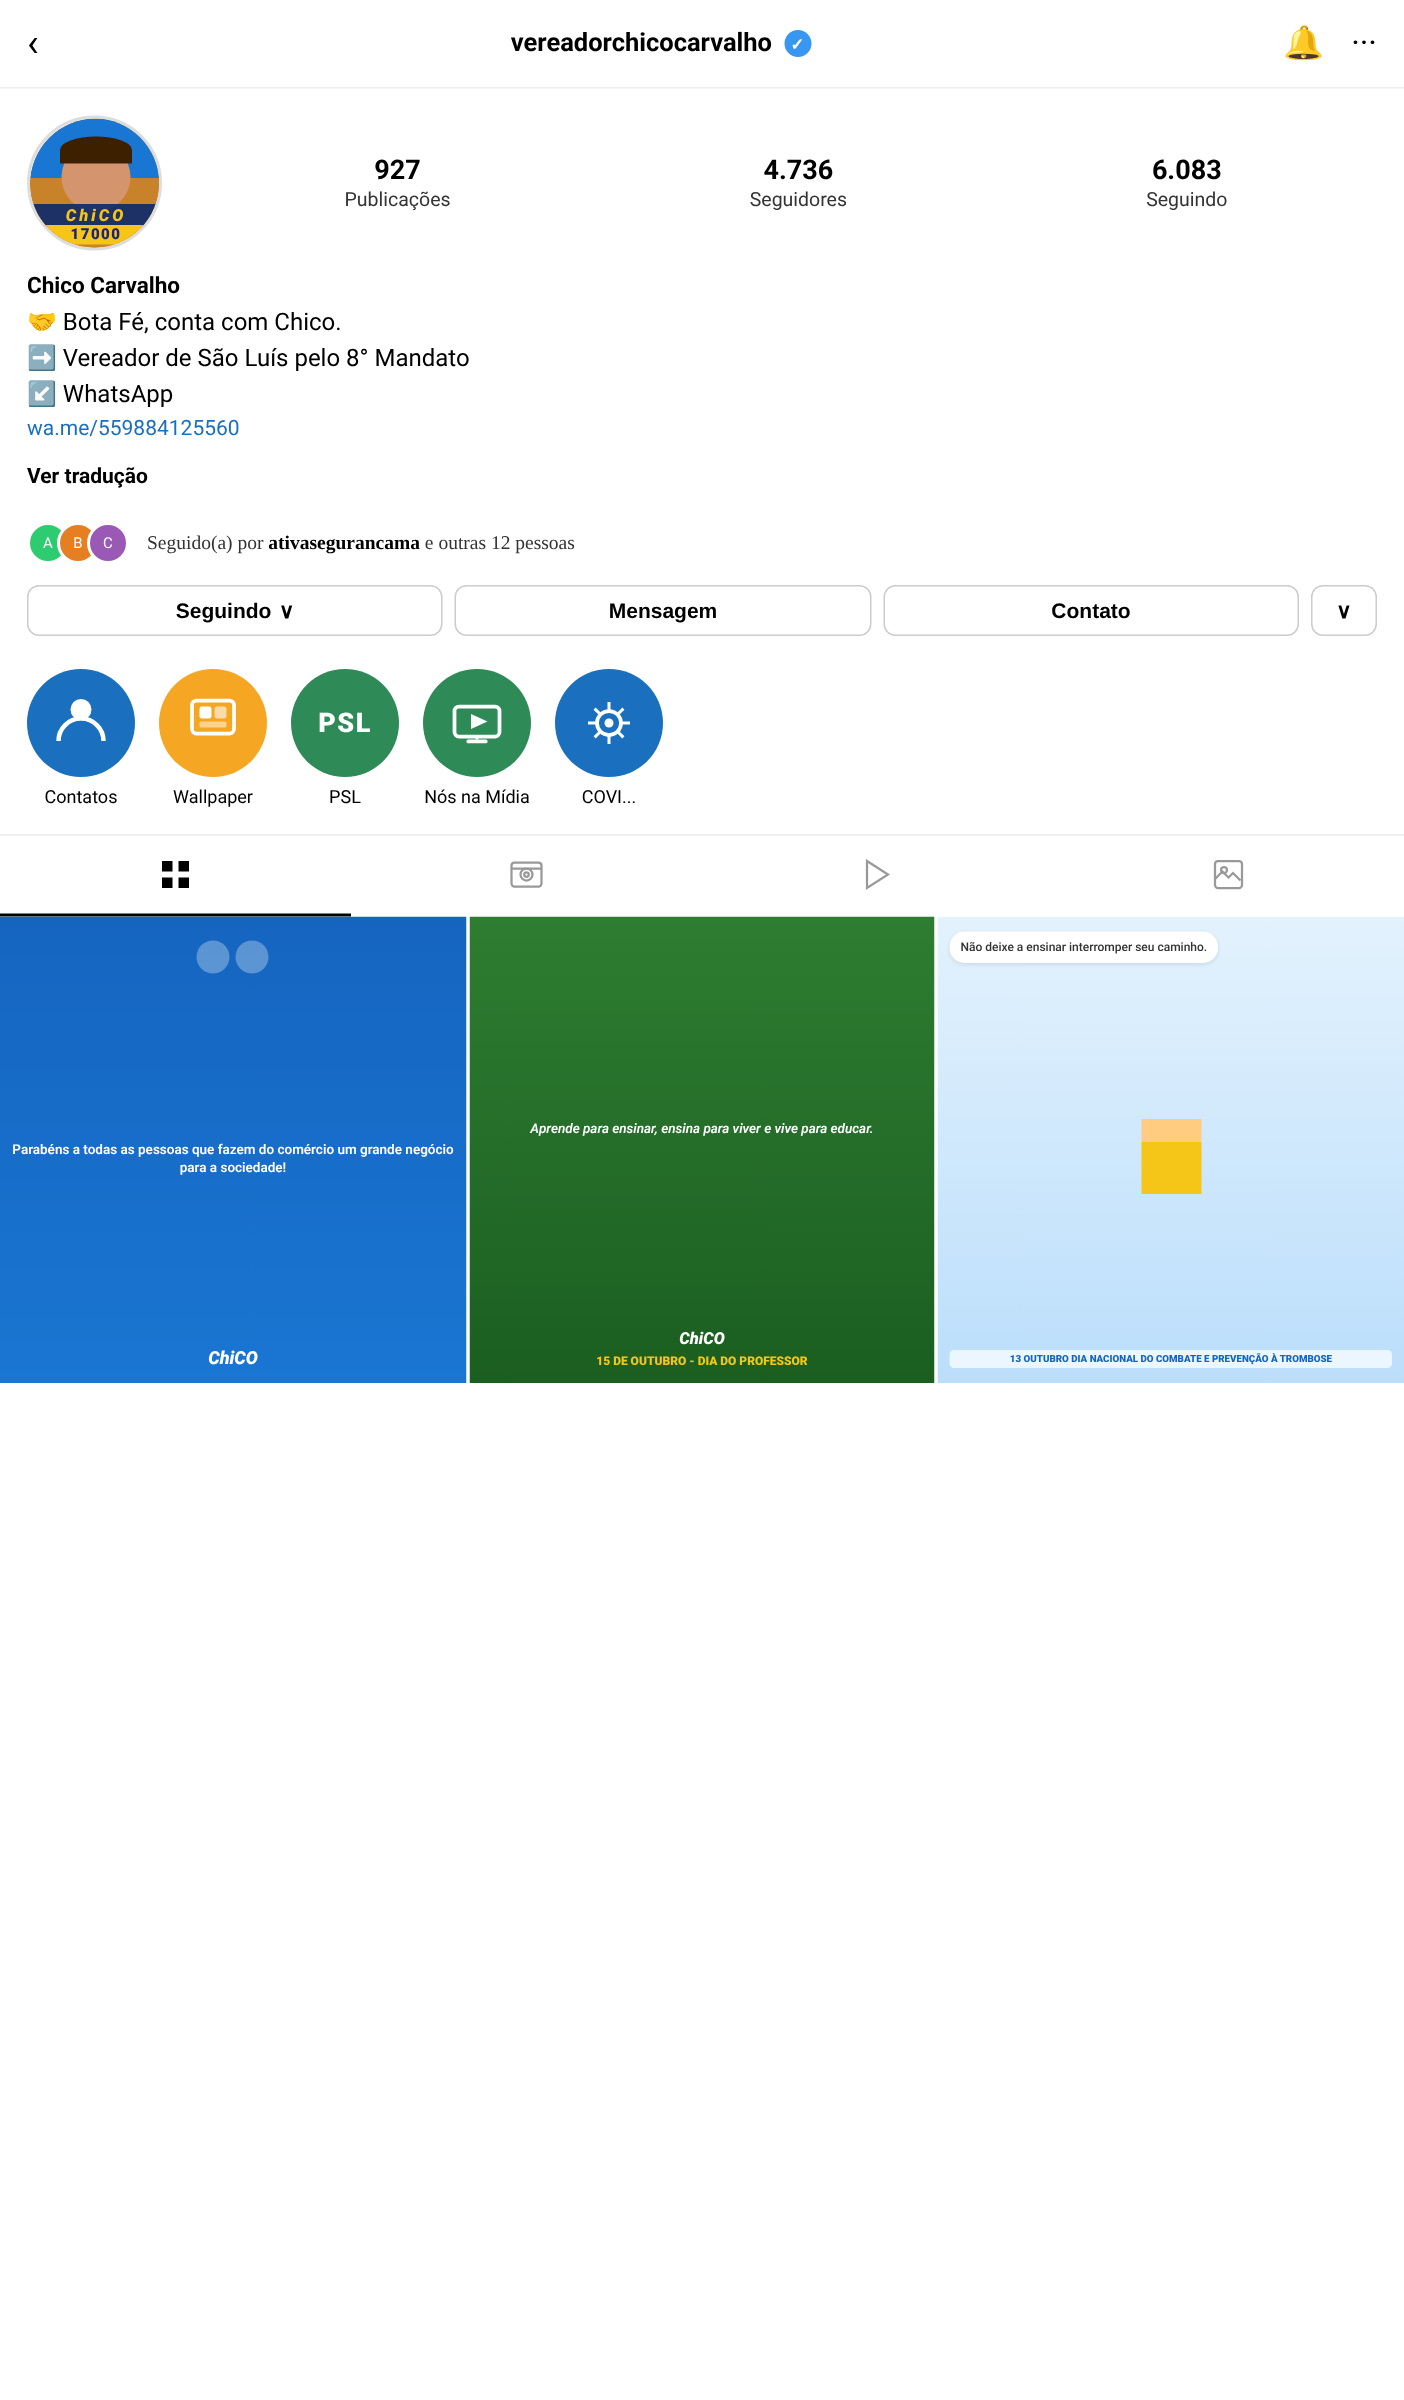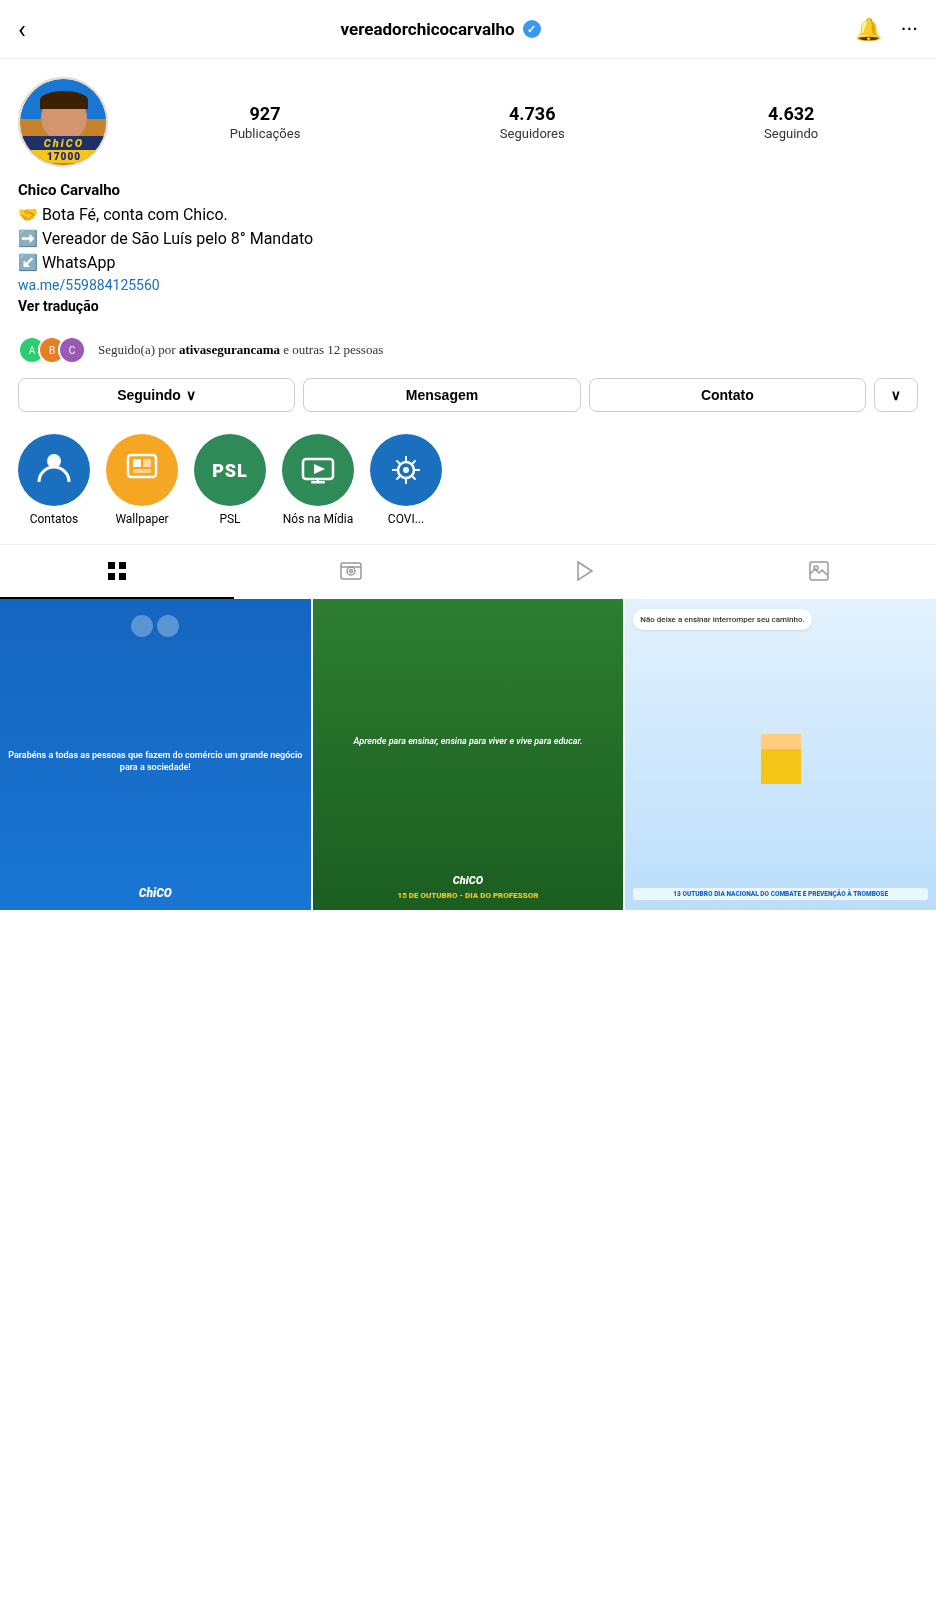--- a/index.html
+++ b/index.html
@@ -112,21 +112,21 @@
     }
     .bio-link {
       color: #1a6fbf;
       font-size: 14px;
       text-decoration: none;
     }
     .bio-translate {
       font-weight: 700;
       font-size: 14px;
       color: #000;
-      margin-top: 4px;
+      margin-top: 16px;
       display: block;
     }
 
     
     .followed-by {
       display: flex;
       align-items: center;
       gap: 10px;
       padding: 12px 0 14px;
     }
@@ -316,21 +316,21 @@
     <div class="stats">
       <div class="stat-item">
         <span class="stat-number">927</span>
         <span class="stat-label">Publicações</span>
       </div>
       <div class="stat-item">
         <span class="stat-number">4.736</span>
         <span class="stat-label">Seguidores</span>
       </div>
       <div class="stat-item">
-        <span class="stat-number">4.632</span>
+        <span class="stat-number">6.083</span>
         <span class="stat-label">Seguindo</span>
       </div>
     </div>
   </div>
 
   <div class="bio">
     <div class="bio-name">Chico Carvalho</div>
     <div class="bio-line">🤝 Bota Fé, conta com Chico.</div>
     <div class="bio-line">➡️ Vereador de São Luís pelo 8° Mandato</div>
     <div class="bio-line">↙️ WhatsApp</div>

